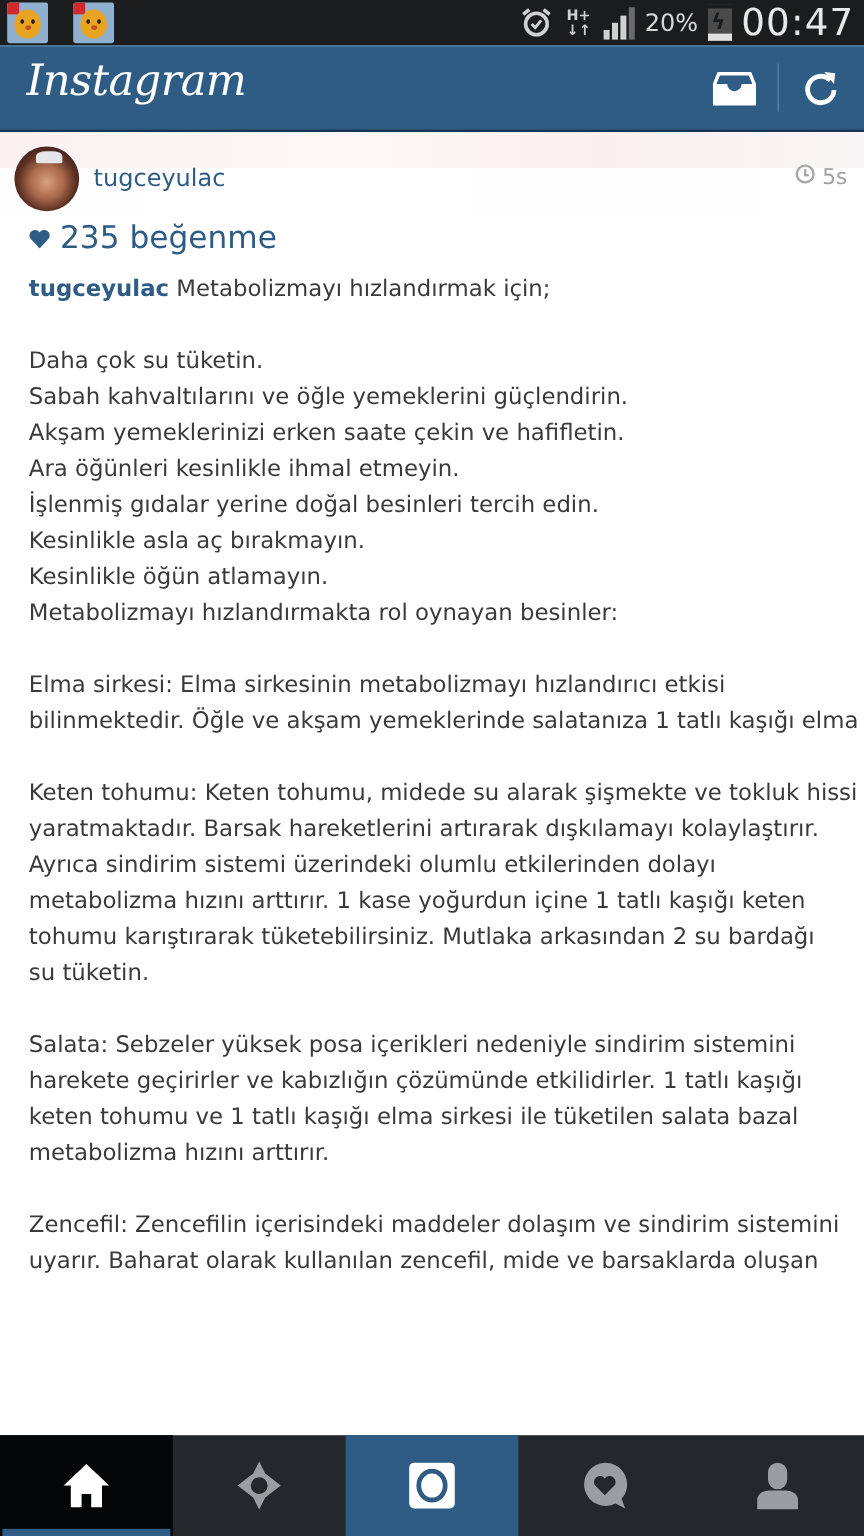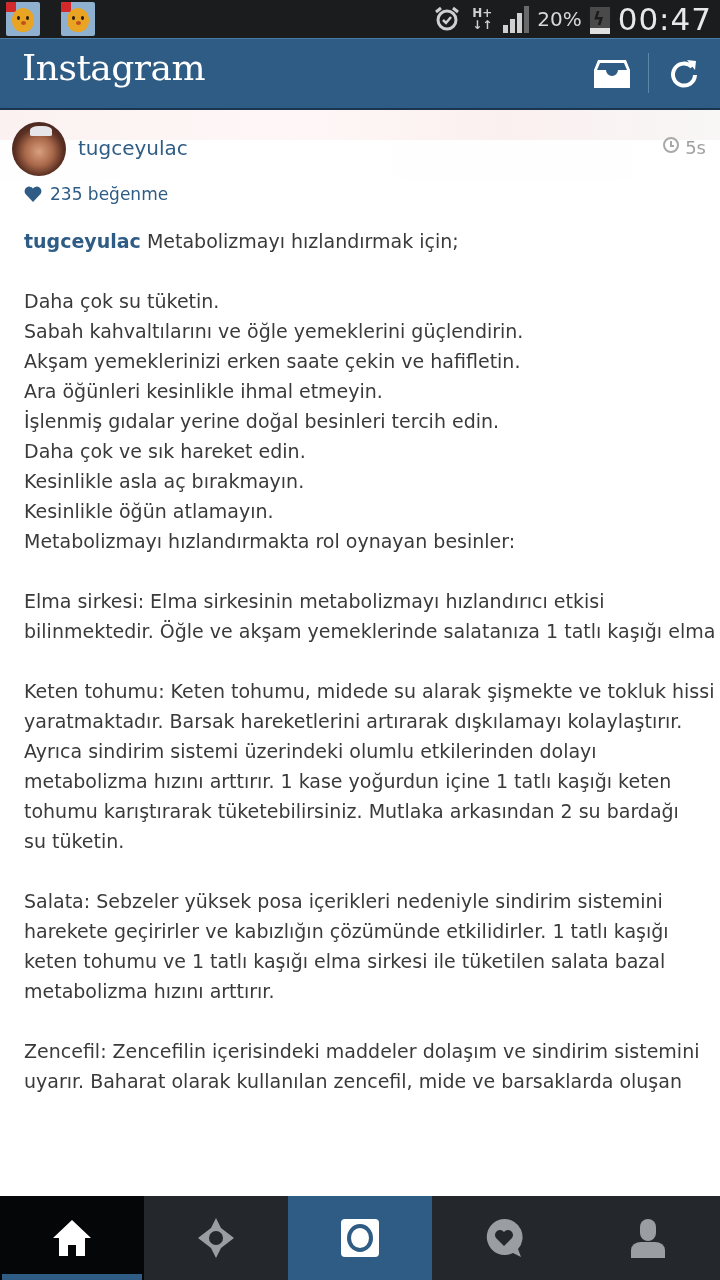--- a/index.html
+++ b/index.html
@@ -20,38 +20,38 @@
   .sb-signal span { width: 5px; background: #d0d0d0; }
   .sb-signal span.dim { background: #6a6a6a; }
   .sb-batt-pct { font-size: 20px; color: #d8d8d8; }
   .sb-batt { width: 20px; height: 30px; background: #4a4a4a; position: relative; border-top: 3px solid #1b1c1e; }
   .sb-batt .fill { position: absolute; left: 0; bottom: 0; width: 100%; height: 6px; background: #e0e0e0; }
   .sb-batt .bolt { position: absolute; left: 3px; top: 3px; color: #1b1c1e; font-size: 18px; font-weight: bold; line-height: 18px; }
   .sb-time { font-size: 31px; color: #e8e8e8; letter-spacing: 1px; }
 
   
   .header { position: absolute; left: 0; top: 38px; width: 720px; height: 72px; background: #2f5c84; border-top: 1px solid #4b7aa2; border-bottom: 2px solid #1a3550; }
-  .logo { position: absolute; left: 22px; top: 8px; font-family: "DejaVu Serif", serif; font-size: 36px; color: #ffffff; letter-spacing: -0.5px; }
+  .logo { position: absolute; left: 22px; top: 8px; font-family: "DejaVu Serif", serif; font-style: italic; font-size: 36px; color: #ffffff; letter-spacing: -0.5px; }
   .hdr-inbox { position: absolute; left: 594px; top: 19px; width: 36px; height: 32px; }
   .hdr-sep { position: absolute; left: 648px; top: 14px; width: 1px; height: 40px; background: #5c86aa; }
   .hdr-refresh { position: absolute; left: 668px; top: 18px; width: 32px; height: 32px; }
 
   
   .post-header-bg { position: absolute; left: 0; top: 110px; width: 720px; height: 70px; background: linear-gradient(90deg, #fbf1f1 0%, #fff7f7 40%, #fbf0f0 70%, #f8f6f6 100%); }
   .post-header { position: absolute; left: 0; top: 140px; width: 720px; height: 40px; background: rgba(255,255,255,0.92); }
   .avatar { position: absolute; left: 12px; top: 122px; width: 54px; height: 54px; border-radius: 50%; background: radial-gradient(circle at 50% 55%, #d9a07d 0%, #a8684a 35%, #5b3022 60%, #2a1620 100%); overflow: hidden; }
   .avatar .crown { position: absolute; left: 18px; top: 4px; width: 22px; height: 10px; background: #e6e6ea; border-radius: 40% 40% 10% 10%; }
   .username { position: absolute; left: 78px; top: 136px; font-family: "DejaVu Sans", sans-serif; font-size: 20px; color: #2f5c84; }
   .timestamp { position: absolute; right: 14px; top: 137px; font-size: 18px; color: #a0a0a0; display: flex; gap: 6px; }
   .clock-icon { width: 16px; height: 16px; border: 2px solid #a8a8a8; border-radius: 50%; position: relative; }
   .clock-icon::before { content: ""; position: absolute; left: 5px; top: 2px; width: 2px; height: 5px; background: #a8a8a8; }
   .clock-icon::after { content: ""; position: absolute; left: 5px; top: 6px; width: 4px; height: 2px; background: #a8a8a8; }
 
   
-  .likes { position: absolute; left: 24px; top: 184px; display: flex; align-items: center; gap: 8px; font-size: 17px; color: #2f5c84; }
+  .likes { position: absolute; left: 24px; top: 184px; display: flex; align-items: center; gap: 8px; font-size: 26px; color: #2f5c84; }
   .heart-icon { width: 18px; height: 16px; }
 
   
   .caption { position: absolute; left: 24px; top: 226px; width: 680px; font-size: 19px; line-height: 30px; color: #3a3a3a; }
   .caption .owner { color: #2f5c84; font-weight: bold; }
   .caption .line { white-space: nowrap; height: 30px; }
   .caption .gap { height: 30px; }
 
   
   .bottomnav { position: absolute; left: 0; top: 1196px; width: 720px; height: 84px; display: flex; background: #24272b; }
@@ -132,21 +132,20 @@
 </div>
 
 <div class="caption">
   <div class="line"><span class="owner">tugceyulac</span><span> Metabolizmayı hızlandırmak için;</span></div>
   <div class="gap"></div>
   <div class="line">Daha çok su tüketin.</div>
   <div class="line">Sabah kahvaltılarını ve öğle yemeklerini güçlendirin.</div>
   <div class="line">Akşam yemeklerinizi erken saate çekin ve hafifletin.</div>
   <div class="line">Ara öğünleri kesinlikle ihmal etmeyin.</div>
   <div class="line">İşlenmiş gıdalar yerine doğal besinleri tercih edin.</div>
-  <div class="line">Daha çok ve sık hareket edin.</div>
   <div class="line">Kesinlikle asla aç bırakmayın.</div>
   <div class="line">Kesinlikle öğün atlamayın.</div>
   <div class="line">Metabolizmayı hızlandırmakta rol oynayan besinler:</div>
   <div class="gap"></div>
   <div class="line">Elma sirkesi: Elma sirkesinin metabolizmayı hızlandırıcı etkisi</div>
   <div class="line">bilinmektedir. Öğle ve akşam yemeklerinde salatanıza 1 tatlı kaşığı elma</div>
   <div class="gap"></div>
   <div class="line">Keten tohumu: Keten tohumu, midede su alarak şişmekte ve tokluk hissi</div>
   <div class="line">yaratmaktadır. Barsak hareketlerini artırarak dışkılamayı kolaylaştırır.</div>
   <div class="line">Ayrıca sindirim sistemi üzerindeki olumlu etkilerinden dolayı</div>

